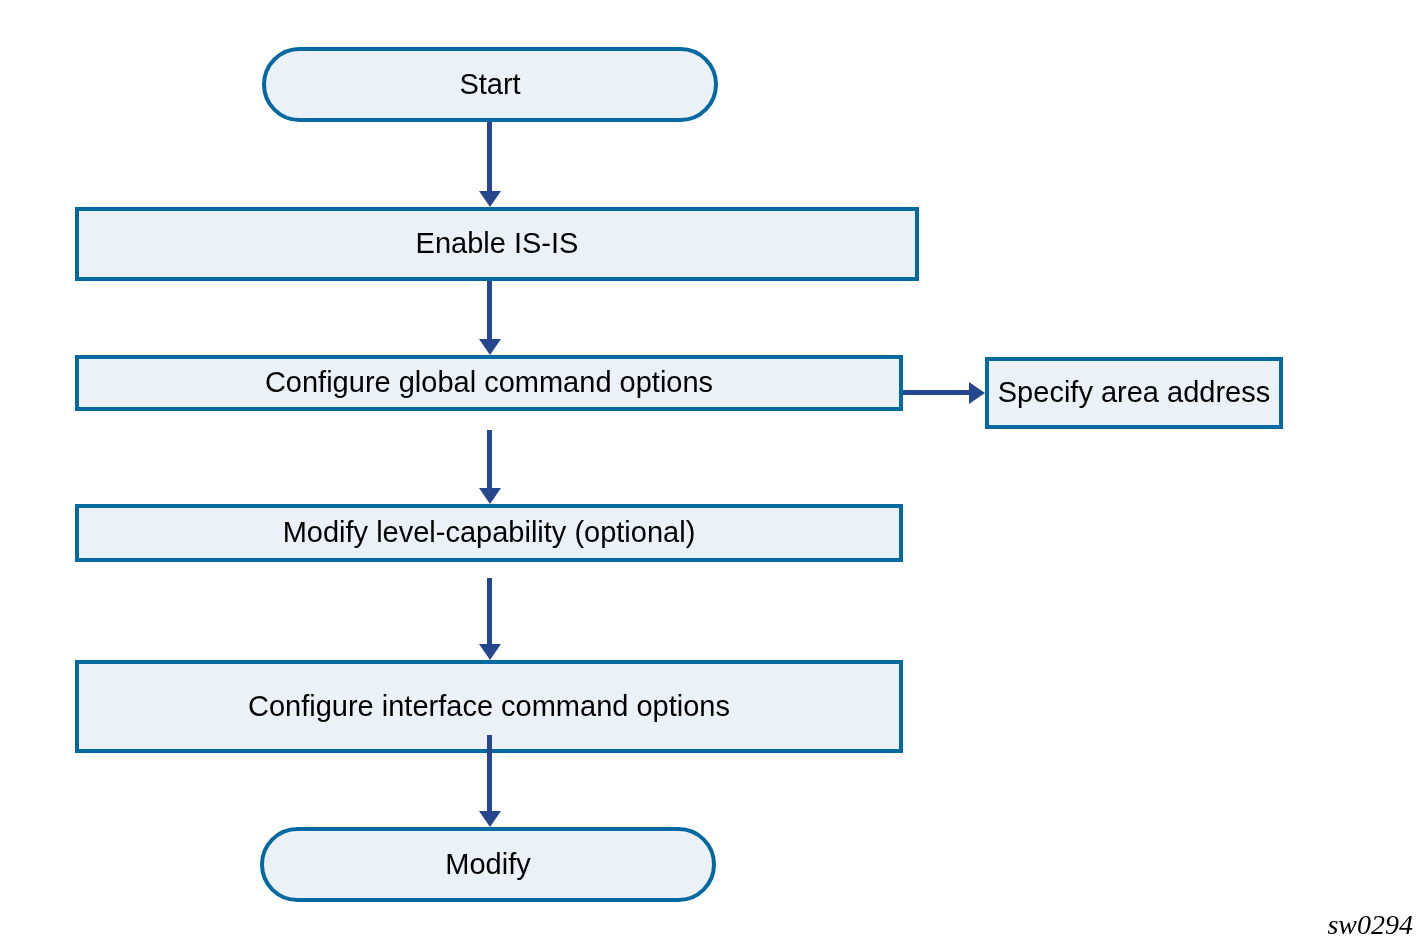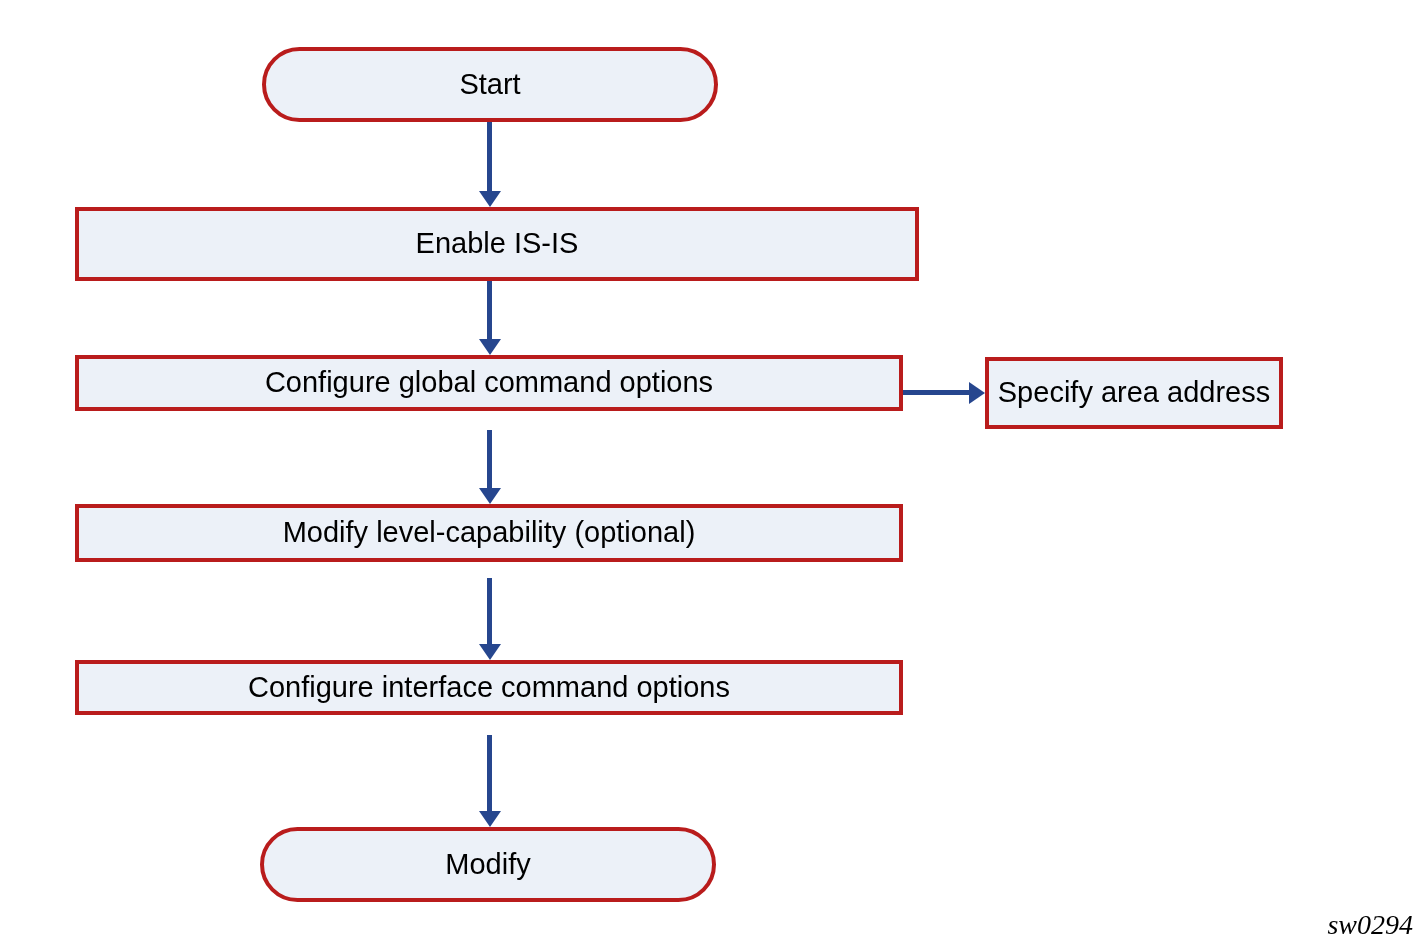--- a/index.html
+++ b/index.html
@@ -12,39 +12,39 @@
     position: relative;
     width: 1427px;
     height: 949px;
     background: #ffffff;
     overflow: hidden;
   }
   .node {
     position: absolute;
     box-sizing: border-box;
     background: #ECF1F8;
-    border: 4px solid #b91c1c;
+    border: 4px solid #0369a1;
     display: flex;
     align-items: center;
     justify-content: center;
     color: #000000;
     font-size: 29px;
     line-height: 1.1;
     text-align: center;
     white-space: nowrap;
   }
   .terminator {
     border-radius: 38px;
   }
   .n-start              { left: 262px; top: 47px;  width: 456px; height: 75px; }
   .n-enable-isis        { left: 75px;  top: 207px; width: 844px; height: 74px; }
   .n-configure-global   { left: 75px;  top: 355px; width: 828px; height: 56px; }
   .n-specify-area       { left: 985px; top: 357px; width: 298px; height: 72px; justify-content: center; }
   .n-modify-level       { left: 75px;  top: 504px; width: 828px; height: 58px; }
-  .n-configure-interface{ left: 75px;  top: 660px; width: 828px; height: 55px; }
+  .n-configure-interface{ left: 75px;  top: 660px; width: 828px; height: 93px; }
   .n-enable             { left: 260px; top: 827px; width: 456px; height: 75px; }
 
   .vline {
     position: absolute;
     width: 5px;
     background: #26468E;
     left: 487px;
   }
   .hline {
     position: absolute;

